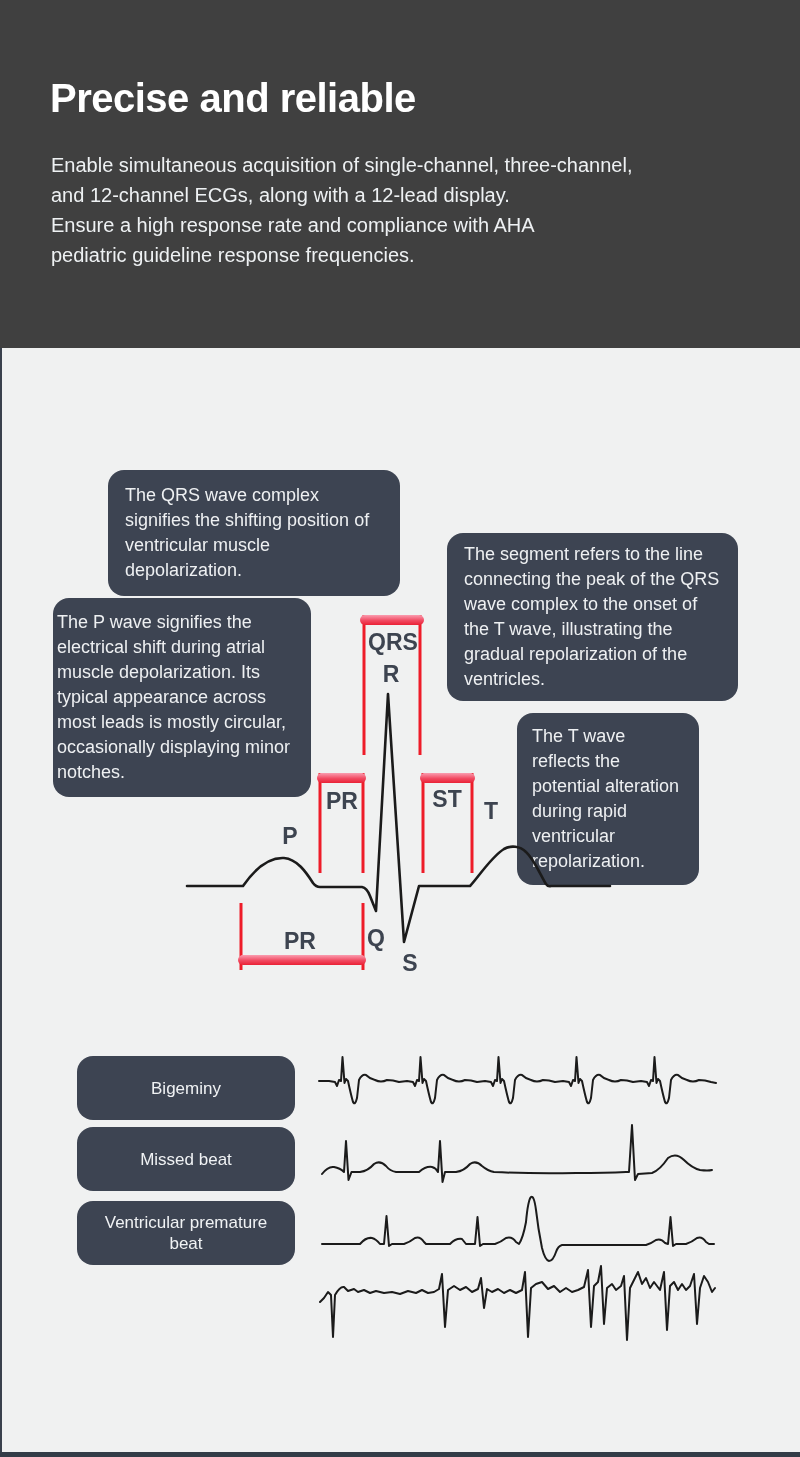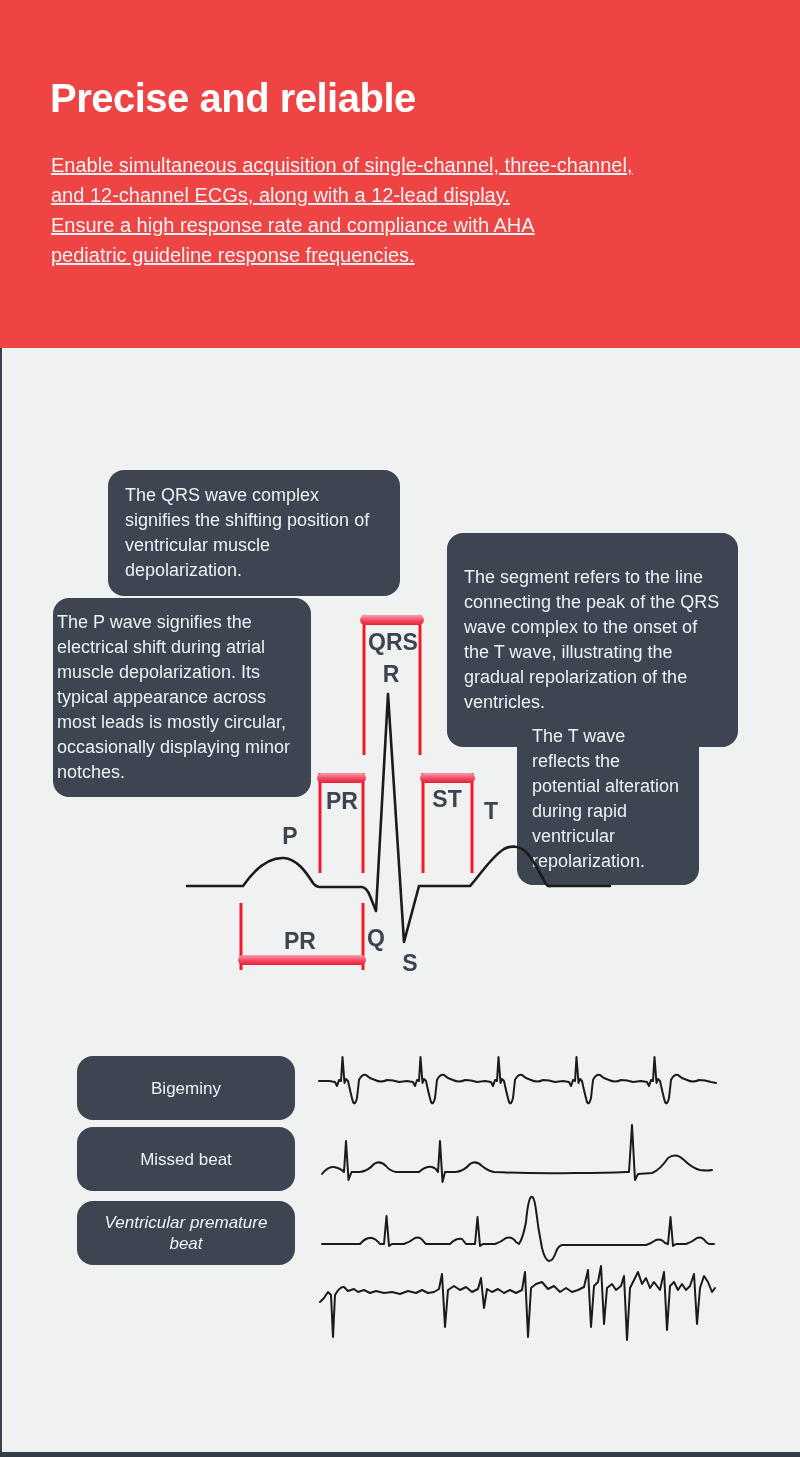--- a/index.html
+++ b/index.html
@@ -1,53 +1,53 @@
 <!DOCTYPE html>
 <html><head>
 <meta charset="utf-8">
 <style>
   html,body{margin:0;padding:0;background:#e8e9ea;}
   #page{
     position:relative;width:800px;height:1457px;overflow:hidden;
     background:#f0f1f1;font-family:"Liberation Sans",sans-serif;
   }
   
-  #hero{position:absolute;left:0;top:0;width:800px;height:348px;background:#ef4444;}
+  #hero{position:absolute;left:0;top:0;width:800px;height:348px;background:#404040;}
   #hero h1{
     position:absolute;left:50px;top:76px;margin:0;color:#ffffff;
     font-size:40px;font-weight:700;letter-spacing:-.5px;white-space:nowrap;
   }
   #hero .desc{
     position:absolute;left:51px;top:150px;color:#eef1f3;
-    font-size:20px;line-height:30px;font-weight:400;text-decoration:underline;
+    font-size:20px;line-height:30px;font-weight:400;
   }
   .desc span{display:block;white-space:nowrap;}
   
   #left-edge{position:absolute;left:0;top:348px;width:2px;height:1104px;background:#3a414d;}
   #footer-bar{position:absolute;left:0;top:1452px;width:800px;height:5px;background:#333c47;}
   
   .callout{
     position:absolute;background:#3d4452;color:#eef0f2;border-radius:16px;
     font-size:18px;line-height:25px;font-weight:400;box-sizing:border-box;
   }
   #co-qrs{left:108px;top:470px;width:292px;padding:13px 17px;}
-  #co-seg{left:447px;top:533px;width:291px;padding:32px 17px;}
+  #co-seg{left:447px;top:533px;width:291px;padding:9px 17px;}
   #co-p  {left:53px; top:598px;width:258px;padding:12px 4px;}
   #co-t  {left:517px;top:713px;width:182px;padding:11px 15px;}
   
   #ecg-svg{position:absolute;left:0;top:0;width:800px;height:1010px;pointer-events:none;}
   .dlabel{font-family:"Liberation Sans",sans-serif;font-weight:700;font-size:23px;fill:#3d4450;}
   
   .arr-box{
     position:absolute;left:77px;width:218px;height:64px;background:#3d4452;
     border-radius:16px;color:#f0f2f4;font-size:17px;line-height:21px;
     display:flex;align-items:center;justify-content:center;text-align:center;
     box-sizing:border-box;padding:16px 22px;
   }
-  #arr-0{top:1056px;} #arr-1{top:1127px;} #arr-2{top:1201px;font-style:italic;} #arr-3{top:1273px;}
+  #arr-0{top:1056px;} #arr-1{top:1127px;} #arr-2{top:1201px;} #arr-3{top:1273px;}
   .trace{position:absolute;pointer-events:none;}
   #tr-0{left:314px;top:1050px;}
   #tr-1{left:316px;top:1122px;}
   #tr-2{left:316px;top:1192px;}
   #tr-3{left:316px;top:1262px;}
   .trace path{fill:none;stroke:#1b1b1b;stroke-width:2;stroke-linecap:round;stroke-linejoin:round;}
 </style>
 </head>
 <body>
 

